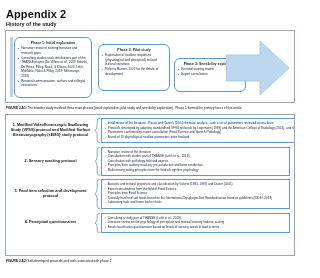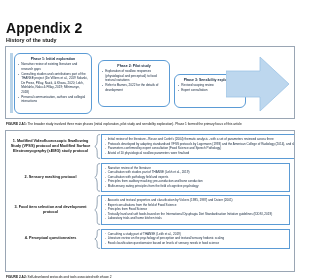--- a/index.html
+++ b/index.html
@@ -16,24 +16,24 @@
     position: relative;
   }
   .page {
     width: 300px;
     height: 278px;
     box-sizing: border-box;
     padding: 4px 5px 0 5px;
     position: relative;
   }
   .appendix-title {
-    font-size: 14px;
+    font-size: 11px;
     font-weight: bold;
     letter-spacing: 0.1px;
-    margin: 16px 0 1px 1px;
+    margin: 4px 0 1px 1px;
     color: #111;
   }
   .study-subtitle {
     font-size: 5.4px;
     font-weight: bold;
     margin: 0 0 3px 1px;
     color: #111;
   }
 
   

